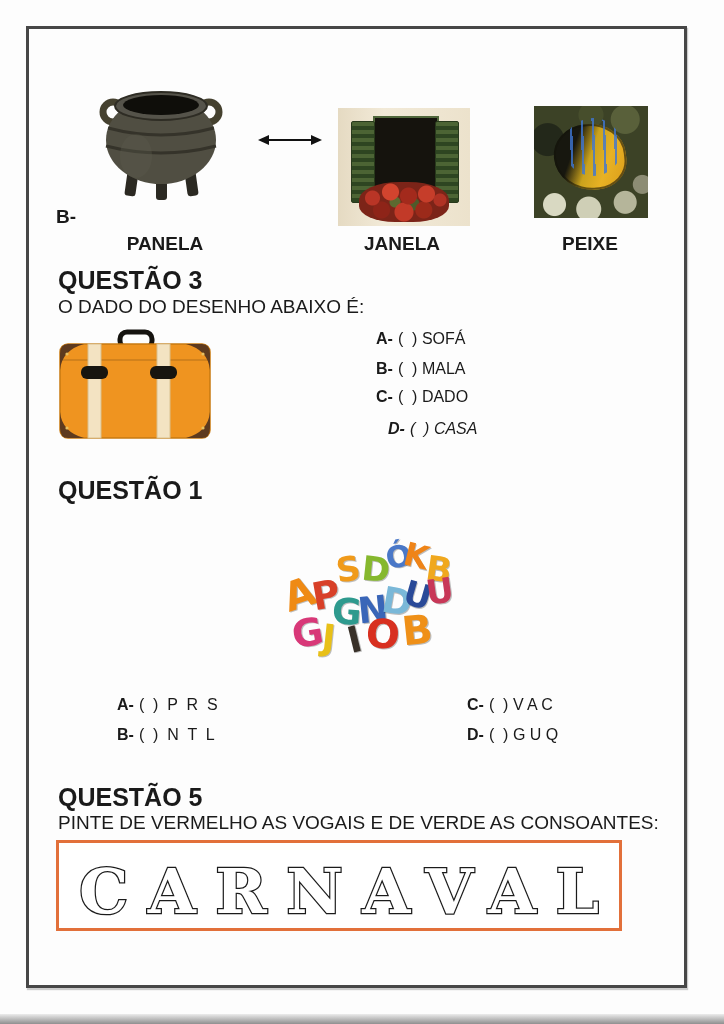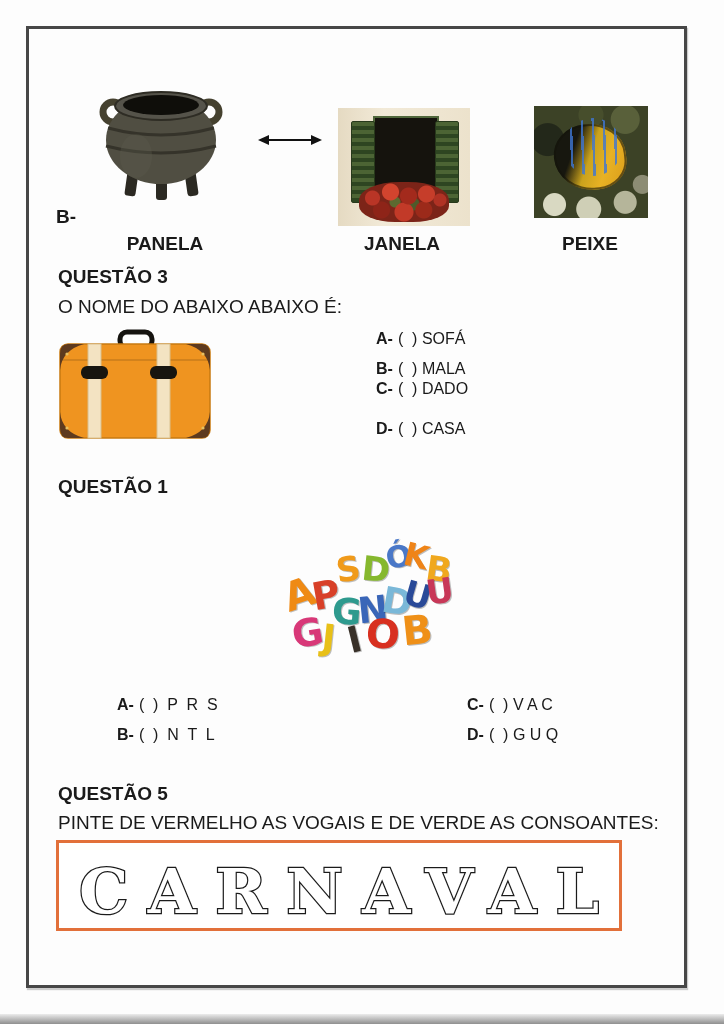--- a/index.html
+++ b/index.html
@@ -4,21 +4,21 @@
 <style>
   html,body{margin:0;padding:0;background:#ffffff;}
   .page{position:relative;width:724px;height:1024px;background:#fdfdfd;overflow:hidden;
         font-family:"Liberation Sans","DejaVu Sans",sans-serif;color:#1a1a1a;}
   .frame{position:absolute;left:26px;top:26px;width:655px;height:956px;
          border:3px solid #474747;
          box-shadow:inset 0 0 0 1px rgba(255,255,255,.65), 1px 2px 1px rgba(60,60,60,.25);}
   .scanband{position:absolute;left:0;bottom:0;width:724px;height:10px;
             background:linear-gradient(180deg,#ececec,#8f8f8f);}
   .txt{position:absolute;white-space:pre;line-height:1.15;}
-  .h{font-weight:bold;font-size:19px;}
+  .h{font-weight:bold;font-size:25px;}
   .t{font-size:19px;}
   .b{font-weight:bold;font-size:19px;}
   .cap{position:absolute;width:140px;text-align:center;font-weight:bold;font-size:19px;}
   .opt{position:absolute;font-size:16px;white-space:pre;}
   .opt b{margin-right:5px;}
   svg{position:absolute;overflow:visible;}
 
   
   .window-img{position:absolute;left:338px;top:108px;width:132px;height:118px;
               background:linear-gradient(90deg,#e5dac2,#f2ead8 35%,#ece2cc);}
@@ -106,21 +106,21 @@
     <div class="fish-stripes"></div>
   </div>
 
   <div class="txt b" style="left:56px;top:206px;">B-</div>
 
   <div class="cap" style="left:95px;top:233px;">PANELA</div>
   <div class="cap" style="left:332px;top:233px;">JANELA</div>
   <div class="cap" style="left:520px;top:233px;">PEIXE</div>
 
   <div class="txt h" style="left:58px;top:266px;">QUESTÃO 3</div>
-  <div class="txt t" style="left:58px;top:296px;">O NOME DO ABAIXO ABAIXO É:</div>
+  <div class="txt t" style="left:58px;top:296px;">O DADO DO DESENHO ABAIXO É:</div>
 
   <svg style="left:58px;top:330px;" width="154" height="110" viewBox="0 0 154 110">
     <rect x="62" y="2" width="32" height="16" rx="7" fill="none" stroke="#15130f" stroke-width="5"></rect>
     <rect x="2" y="14" width="150" height="94" rx="8" fill="#ef9420" stroke="#c87a10" stroke-width="1.5"></rect>
     <line x1="3" y1="30" x2="151" y2="30" stroke="rgba(0,0,0,0.12)" stroke-width="2"></line>
     <rect x="30" y="14" width="13" height="94" fill="#f3e3c2" stroke="#d9c08e" stroke-width="1"></rect>
     <rect x="99" y="14" width="13" height="94" fill="#f3e3c2" stroke="#d9c08e" stroke-width="1"></rect>
     <rect x="23" y="36" width="27" height="13" rx="6" fill="#17150f"></rect>
     <rect x="92" y="36" width="27" height="13" rx="6" fill="#17150f"></rect>
     <path d="M2,40 Q4,20 26,14 L10,14 Q2,14 2,24 Z" fill="#5e3a1e"></path>
@@ -128,22 +128,22 @@
     <path d="M2,82 Q4,102 26,108 L10,108 Q2,108 2,98 Z" fill="#5e3a1e"></path>
     <path d="M152,82 Q150,102 128,108 L144,108 Q152,108 152,98 Z" fill="#5e3a1e"></path>
     <circle cx="9" cy="24" r="1.6" fill="#e8c060"></circle>
       <circle cx="145" cy="24" r="1.6" fill="#e8c060"></circle>
     <circle cx="9" cy="98" r="1.6" fill="#e8c060"></circle>
       <circle cx="145" cy="98" r="1.6" fill="#e8c060"></circle>
   </svg>
 
   <div class="opt" style="left:376px;top:330px;"><b>A-</b><span>(  ) SOFÁ</span></div>
   <div class="opt" style="left:376px;top:360px;text-align:center;"><b>B-</b><span>(  ) MALA</span></div>
-  <div class="opt" style="left:376px;top:380px;"><b>C-</b><span>(  ) DADO</span></div>
-  <div class="opt" style="left:376px;top:420px;"><b>D-</b><span>(  ) CASA</span></div>
+  <div class="opt" style="left:376px;top:388px;"><b>C-</b><span>(  ) DADO</span></div>
+  <div class="opt" style="left:388px;top:420px;font-style:italic;"><b>D-</b><span>(  ) CASA</span></div>
 
   <div class="txt h" style="left:58px;top:476px;">QUESTÃO 1</div>
 
   <div class="pile" id="pile">
       <span class="magnet" style="left: 8px; top: 34px; color: rgb(239, 138, 20); font-size: 40px; transform: rotate(-18deg);">A</span>
       <span class="magnet" style="left: 36px; top: 36px; color: rgb(216, 64, 40); font-size: 38px; transform: rotate(-10deg);">P</span>
       <span class="magnet" style="left: 60px; top: 12px; color: rgb(240, 154, 26); font-size: 34px; transform: rotate(-8deg);">S</span>
       <span class="magnet" style="left: 86px; top: 12px; color: rgb(134, 184, 46); font-size: 34px; transform: rotate(6deg);">D</span>
       <span class="magnet" style="left: 110px; top: 2px; color: rgb(74, 120, 200); font-size: 30px; transform: rotate(-12deg);">Ó</span>
       <span class="magnet" style="left: 128px; top: 0px; color: rgb(239, 132, 24); font-size: 32px; transform: rotate(14deg);">K</span>

